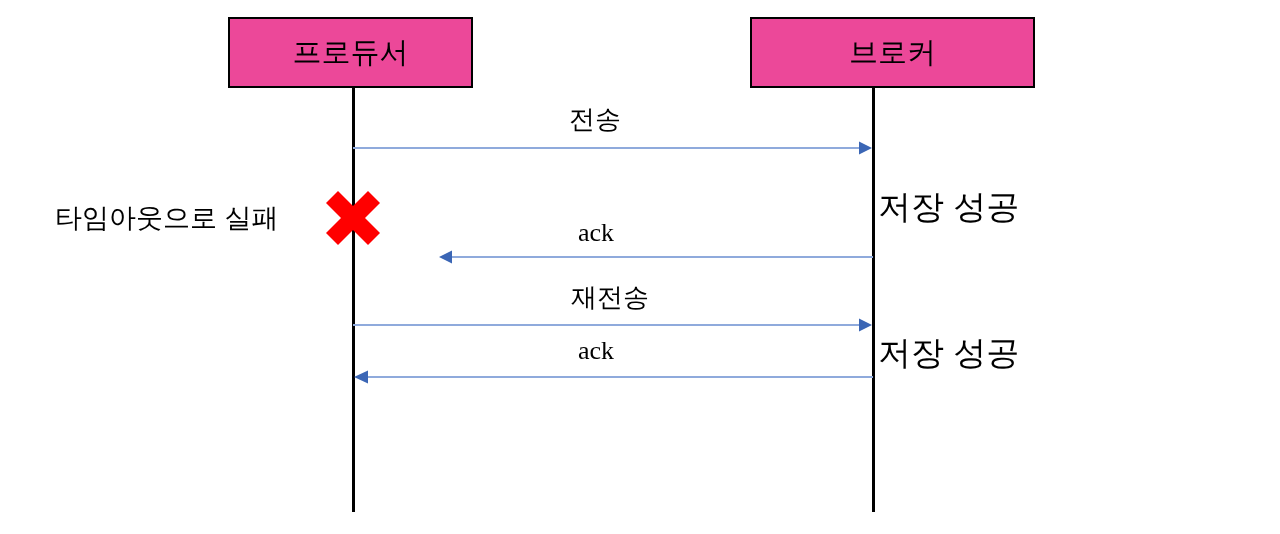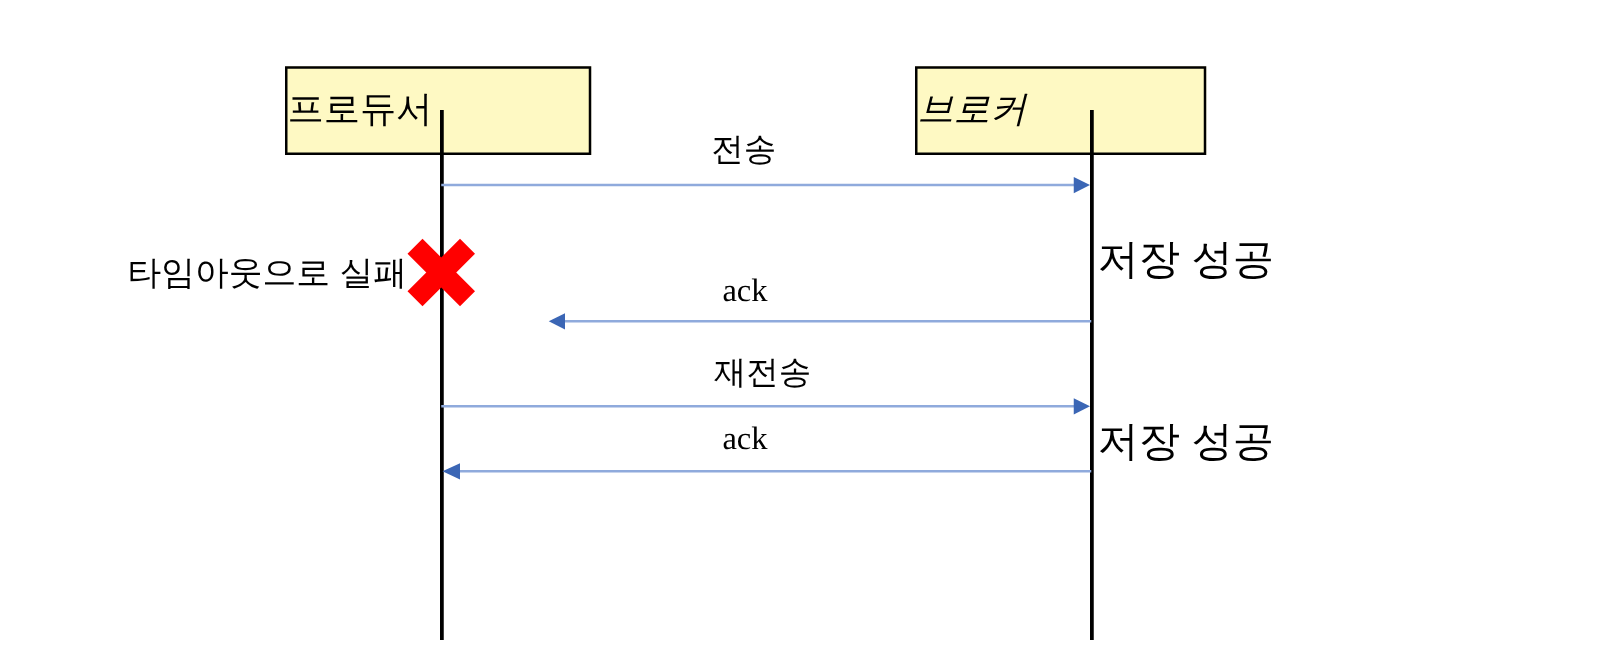--- a/index.html
+++ b/index.html
@@ -15,24 +15,24 @@
     width: 1280px;
     height: 534px;
     background: #ffffff;
     overflow: hidden;
   }
   
   .participant-box {
     position: absolute;
     box-sizing: border-box;
     border: 2px solid #000000;
-    background: #fef9c3;
+    background: #ec4899;
     display: flex;
     align-items: center;
-    margin-top: 36px;
+    justify-content: center;
   }
   .participant-label {
     font-size: 29px;
     color: #000000;
     line-height: 1;
     white-space: nowrap;
   }
   
   .lifeline {
     position: absolute;
@@ -84,21 +84,21 @@
 </head>
 <body>
 
 <div id="canvas">
 
   <div class="participant-box" style="left:228px; top:17px; width:245px; height:71px;">
     <span class="participant-label">프로듀서</span>
   </div>
   <div class="lifeline" style="left:352px; top:88px; height:424px;"></div>
 
-  <div class="participant-box" style="left:732px; top:17px; width:233px; height:71px;font-style:italic;">
+  <div class="participant-box" style="left:750px; top:17px; width:285px; height:71px;">
     <span class="participant-label">브로커</span>
   </div>
   <div class="lifeline" style="left:872px; top:88px; height:424px;"></div>
 
   <div class="message" style="left:353px; top:140px; width:520px;">
     <svg width="520" height="16" viewBox="0 0 520 16">
       <line x1="0" y1="8" x2="508" y2="8" stroke="#8FAADC" stroke-width="2"></line>
       <polygon points="506,1.5 519,8 506,14.5" fill="#3B66B5"></polygon>
     </svg>
   </div>
@@ -125,21 +125,21 @@
       <line x1="13" y1="8" x2="520" y2="8" stroke="#8FAADC" stroke-width="2"></line>
       <polygon points="15,1.5 1,8 15,14.5" fill="#3B66B5"></polygon>
     </svg>
   </div>
   <div class="msg-label center" style="left:596px; top:338px;">ack</div>
 
   <div class="side-label" style="left:878px; top:190px;">저장 성공</div>
 
   <div class="side-label" style="left:878px; top:336px;">저장 성공</div>
 
-  <div class="fail-label" style="left:55px; top:205px;margin-left:47px;">타임아웃으로 실패</div>
+  <div class="fail-label" style="left:55px; top:205px;">타임아웃으로 실패</div>
 
   <div class="x-marker" style="left:353px; top:218px; width:58px; height:58px;">
     <svg width="58" height="58" viewBox="0 0 58 58">
       <line x1="8" y1="8" x2="50" y2="50" stroke="#FF0000" stroke-width="17" stroke-linecap="butt"></line>
       <line x1="50" y1="8" x2="8" y2="50" stroke="#FF0000" stroke-width="17" stroke-linecap="butt"></line>
     </svg>
   </div>
 
 </div>
 

